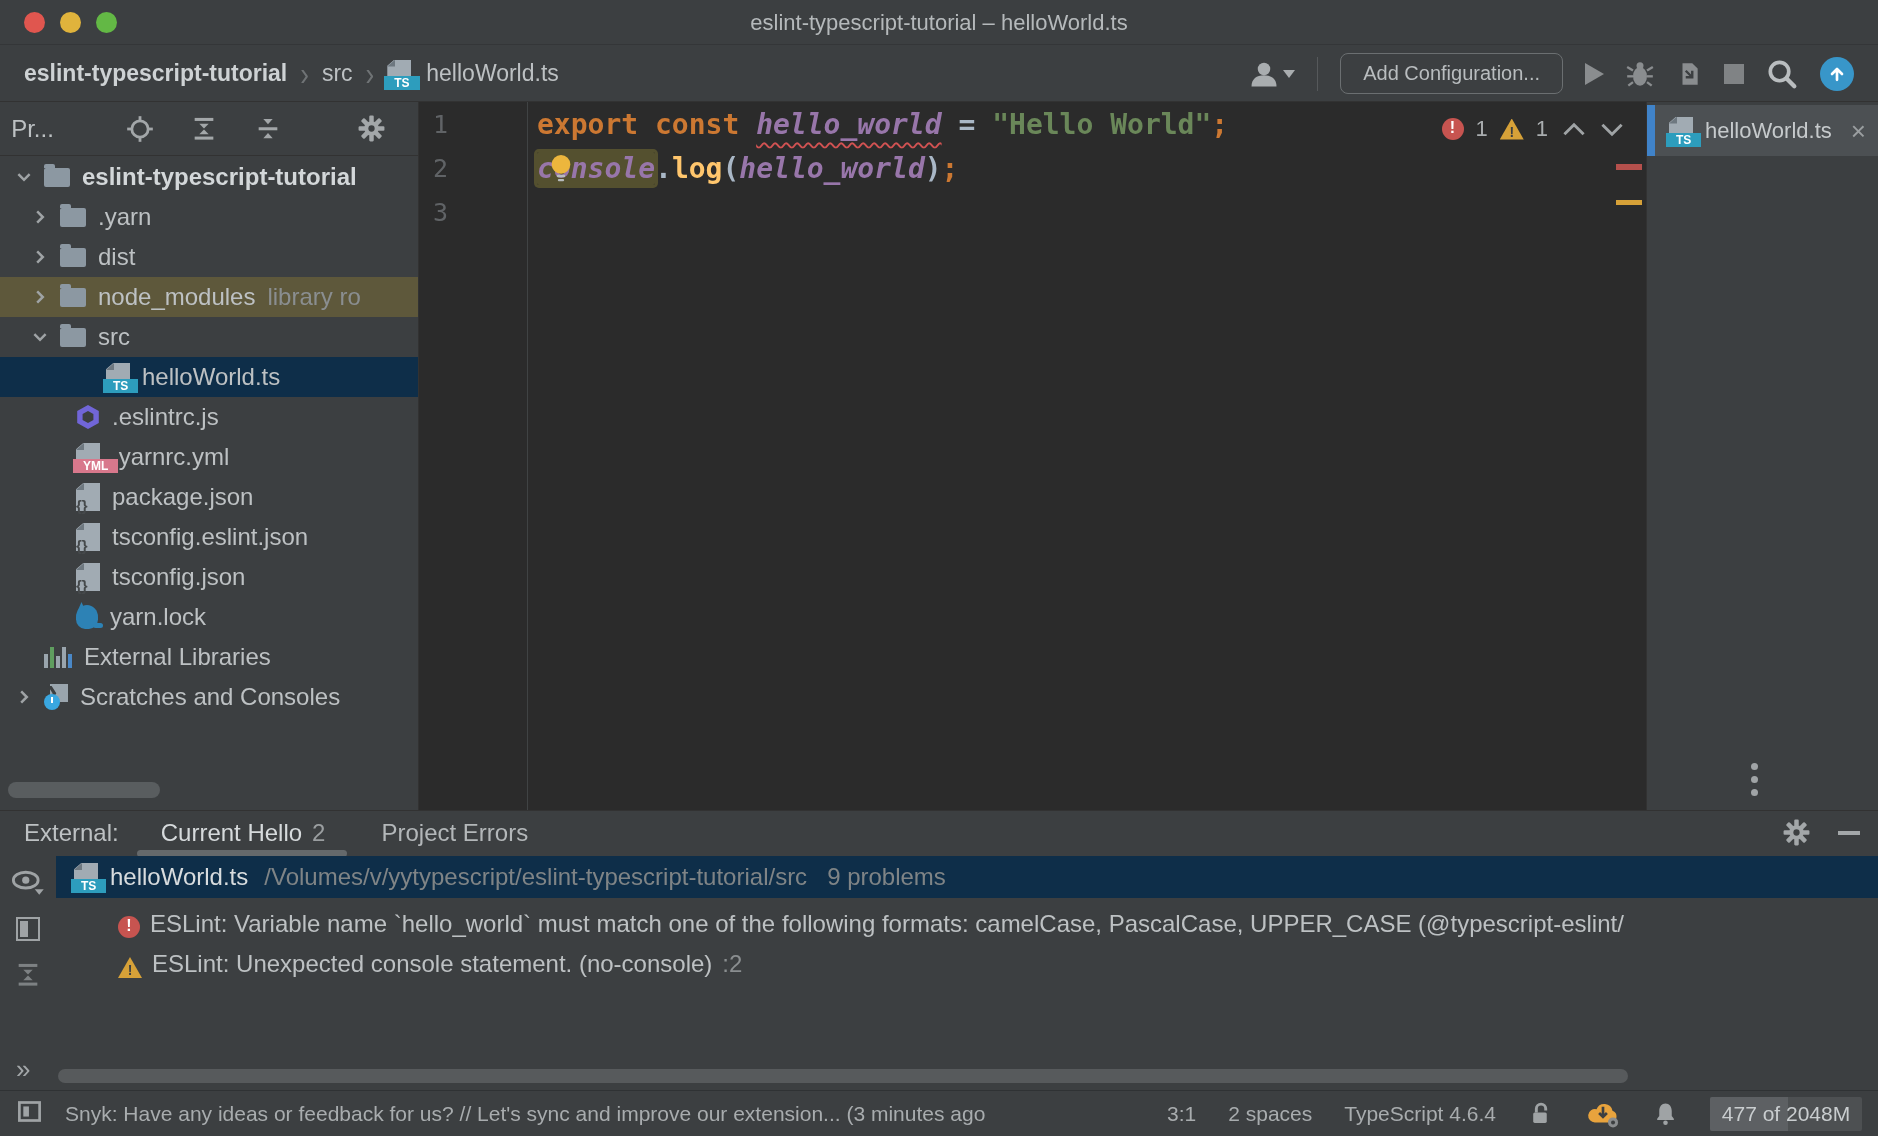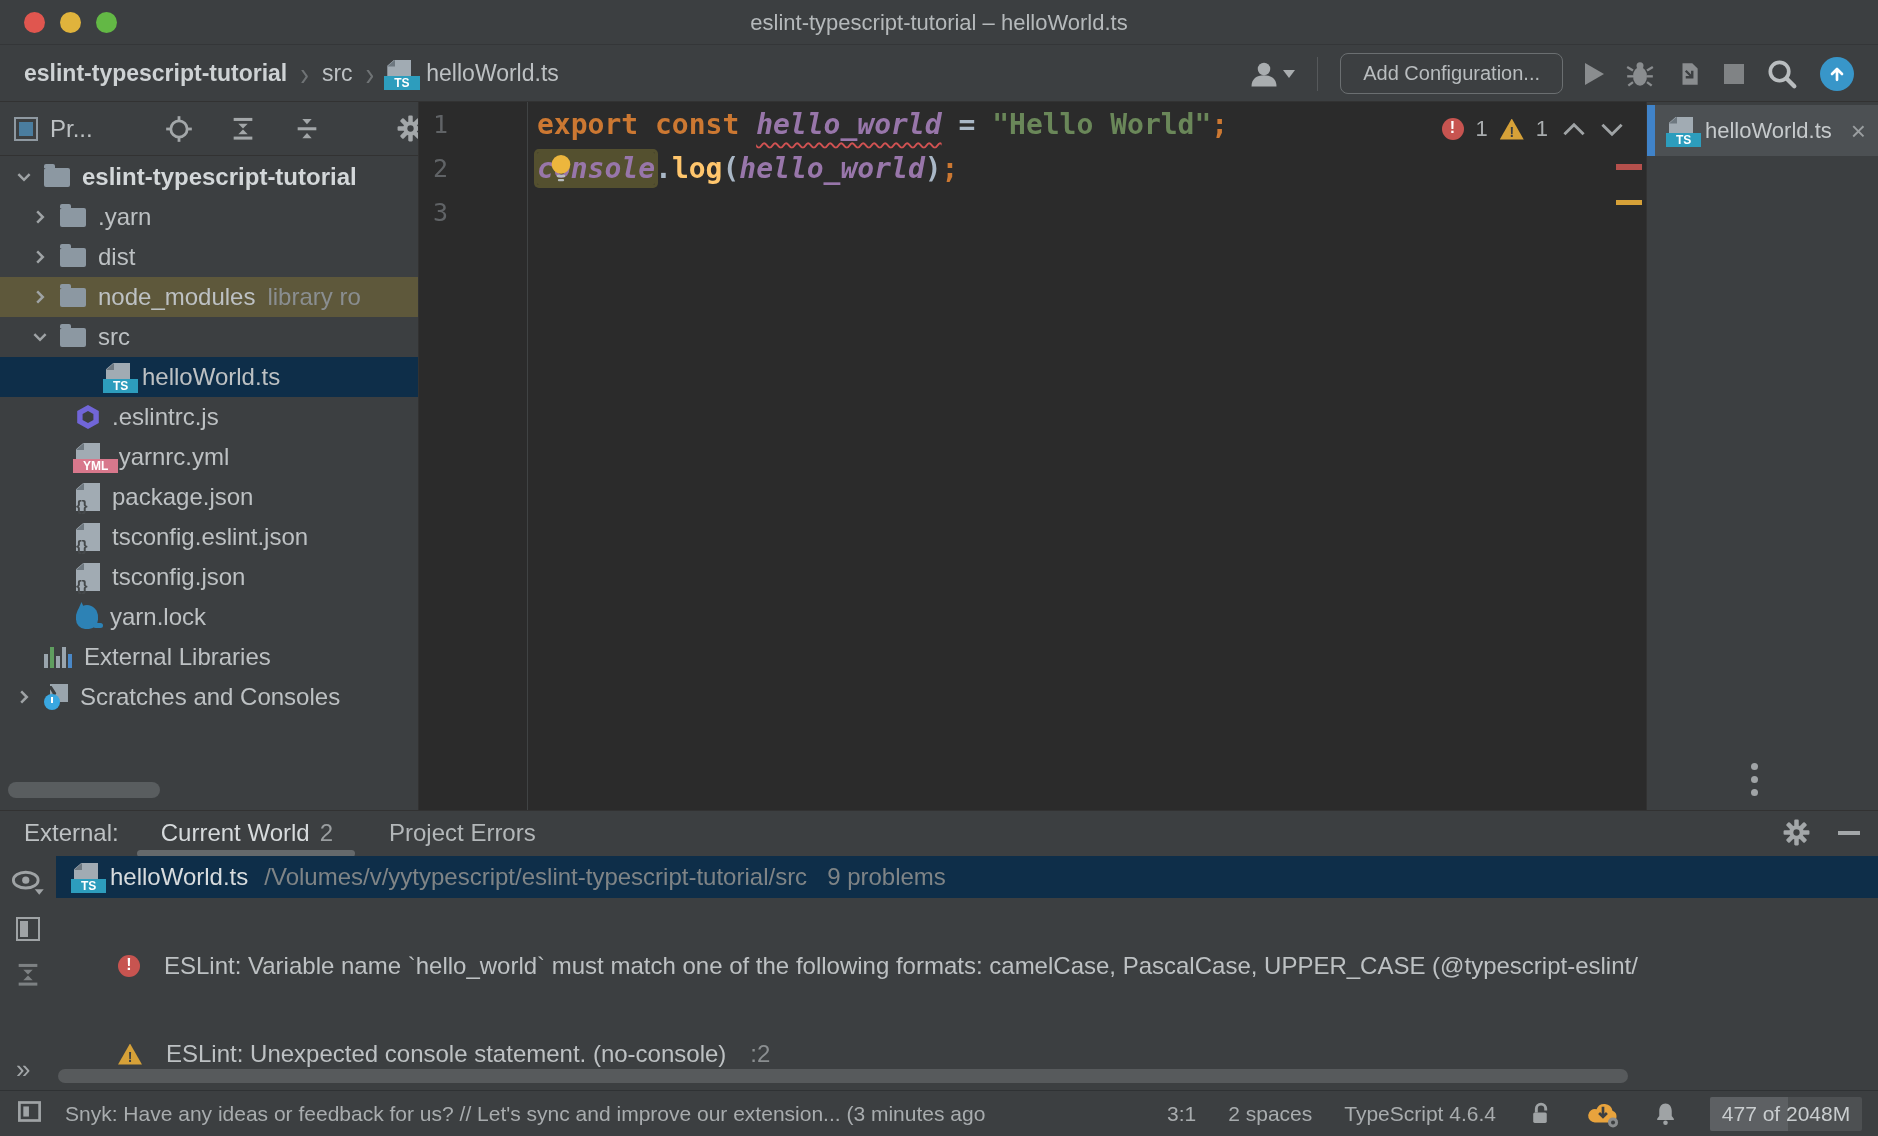--- a/index.html
+++ b/index.html
@@ -26,21 +26,21 @@
   .stop-sq { width:20px; height:20px; background:#808385; }
   .icon-btn { display:flex; align-items:center; justify-content:center; }
   .update-circle { width:34px; height:34px; border-radius:50%; background:#3896c9; display:flex; align-items:center; justify-content:center; }
   .caret-down { width:0; height:0; border-top:8px solid #a9adaf; border-left:6px solid transparent; border-right:6px solid transparent; margin-left:4px; }
 
   
   .main { position:absolute; top:102px; left:0; width:100%; height:708px; display:flex; }
 
   
   .project-panel { width:419px; background:#3c3f41; border-right:1px solid #323232; position:relative; overflow:hidden; flex-shrink:0; }
-  .pp-header { height:54px; display:flex; align-items:center; padding:0 14px; border-bottom:1px solid #323232; gap:36px; }
+  .pp-header { height:54px; display:flex; align-items:center; padding:0 14px; border-bottom:1px solid #323232; gap:36px;justify-content:center; }
   .pp-title { font-size:24px; color:#bdc1c3; margin-right:36px; display:flex; align-items:center; gap:12px; }
   .win-icon { width:24px; height:24px; border:2px solid #8f99a1; position:relative; }
   .win-icon .inner { position:absolute; inset:3px; background:#4a7d9f; }
   .pp-header .v-sep { height:30px; margin:0 2px; }
   .tree { padding-top:1px; }
   .tree-row { height:40px; display:flex; align-items:center; font-size:24px; white-space:nowrap; overflow:hidden; position:relative; }
   .tree-row.selected { background:#0e2e49; }
   .tree-row.excluded { background:#5e583b; }
   .tree-row .label { color:#bdc1c3; }
   .tree-row .label.bold { font-weight:bold; color:#d3d7d9; }
@@ -113,21 +113,21 @@
   .p-body { display:flex; height:237px; position:relative; }
   .p-toolbar { width:56px; display:flex; flex-direction:column; align-items:center; padding-top:16px; gap:20px; position:relative; flex-shrink:0; }
   .overflow-chev { position:absolute; bottom:6px; left:16px; color:#a3a7a9; font-size:26px; }
   .preview-icon { width:24px; height:24px; border:2.5px solid #9fa3a5; position:relative; }
   .preview-icon::after { content:""; position:absolute; left:2px; top:2px; bottom:2px; width:8px; background:#9fa3a5; }
   .p-content { flex:1; position:relative; overflow:hidden; padding-top:2px; }
   .pfile-row { height:42px; background:#0e2e49; display:flex; align-items:center; padding-left:18px; font-size:24px; }
   .pfile-name { color:#d8dcde; }
   .pfile-path { color:#7f8486; margin-left:16px; }
   .pfile-count { color:#7f8486; margin-left:20px; }
-  .prob-row { height:40px; display:flex; align-items:center; padding-left:62px; gap:24px; font-size:24px; color:#bdc1c3; white-space:nowrap;margin-top:48px; }
+  .prob-row { height:40px; display:flex; align-items:flex-end; padding-left:62px; gap:10px; font-size:24px; color:#bdc1c3; white-space:nowrap; }
   .prob-loc { color:#8a8e90; }
   .p-hscroll { position:absolute; left:2px; bottom:8px; width:1570px; height:14px; border-radius:7px; background:#575a5c; }
 
   
   .statusbar { position:absolute; top:1090px; left:0; width:100%; height:46px; background:#3c3f41; border-top:1px solid #2f3234; display:flex; align-items:center; padding:0 16px; font-size:21px; color:#a8acae; }
   .sb-left-icon { margin-right:22px; flex-shrink:0; }
   .sb-msg { flex:1; white-space:nowrap; overflow:hidden; min-width:0; margin-right:20px; }
   .sb-right { display:flex; align-items:center; gap:32px; flex-shrink:0; }
   .mem-pill { width:152px; height:34px; background:#4d5052; position:relative; display:flex; align-items:center; justify-content:center; color:#c9cdcf; border-radius:2px; overflow:hidden; }
   .mem-used { position:absolute; left:0; top:0; bottom:0; width:78px; background:#5d6063; }
@@ -441,21 +441,21 @@
           <i></i>
           <i></i>
           <i></i>
         </span>
     </div>
   </div>
 
   <div class="problems">
     <div class="p-header">
       <span class="p-label">External:</span>
-      <span class="ptab active"><span>Current World</span><span class="count">2</span></span>
+      <span class="ptab active"><span>Current Hello</span><span class="count">2</span></span>
       <span class="ptab">Project Errors</span>
       <div class="p-header-right">
         <span class="icon-btn">
           <svg viewBox="0 0 24 24" width="27" height="27">
               <g fill="#a3a7a9">
                 <rect x="10" y="0.5" width="4" height="6" rx="1"></rect>
                 <rect x="10" y="0.5" width="4" height="6" rx="1" transform="rotate(45 12 12)"></rect>
                 <rect x="10" y="0.5" width="4" height="6" rx="1" transform="rotate(90 12 12)"></rect>
                 <rect x="10" y="0.5" width="4" height="6" rx="1" transform="rotate(135 12 12)"></rect>
                 <rect x="10" y="0.5" width="4" height="6" rx="1" transform="rotate(180 12 12)"></rect>

